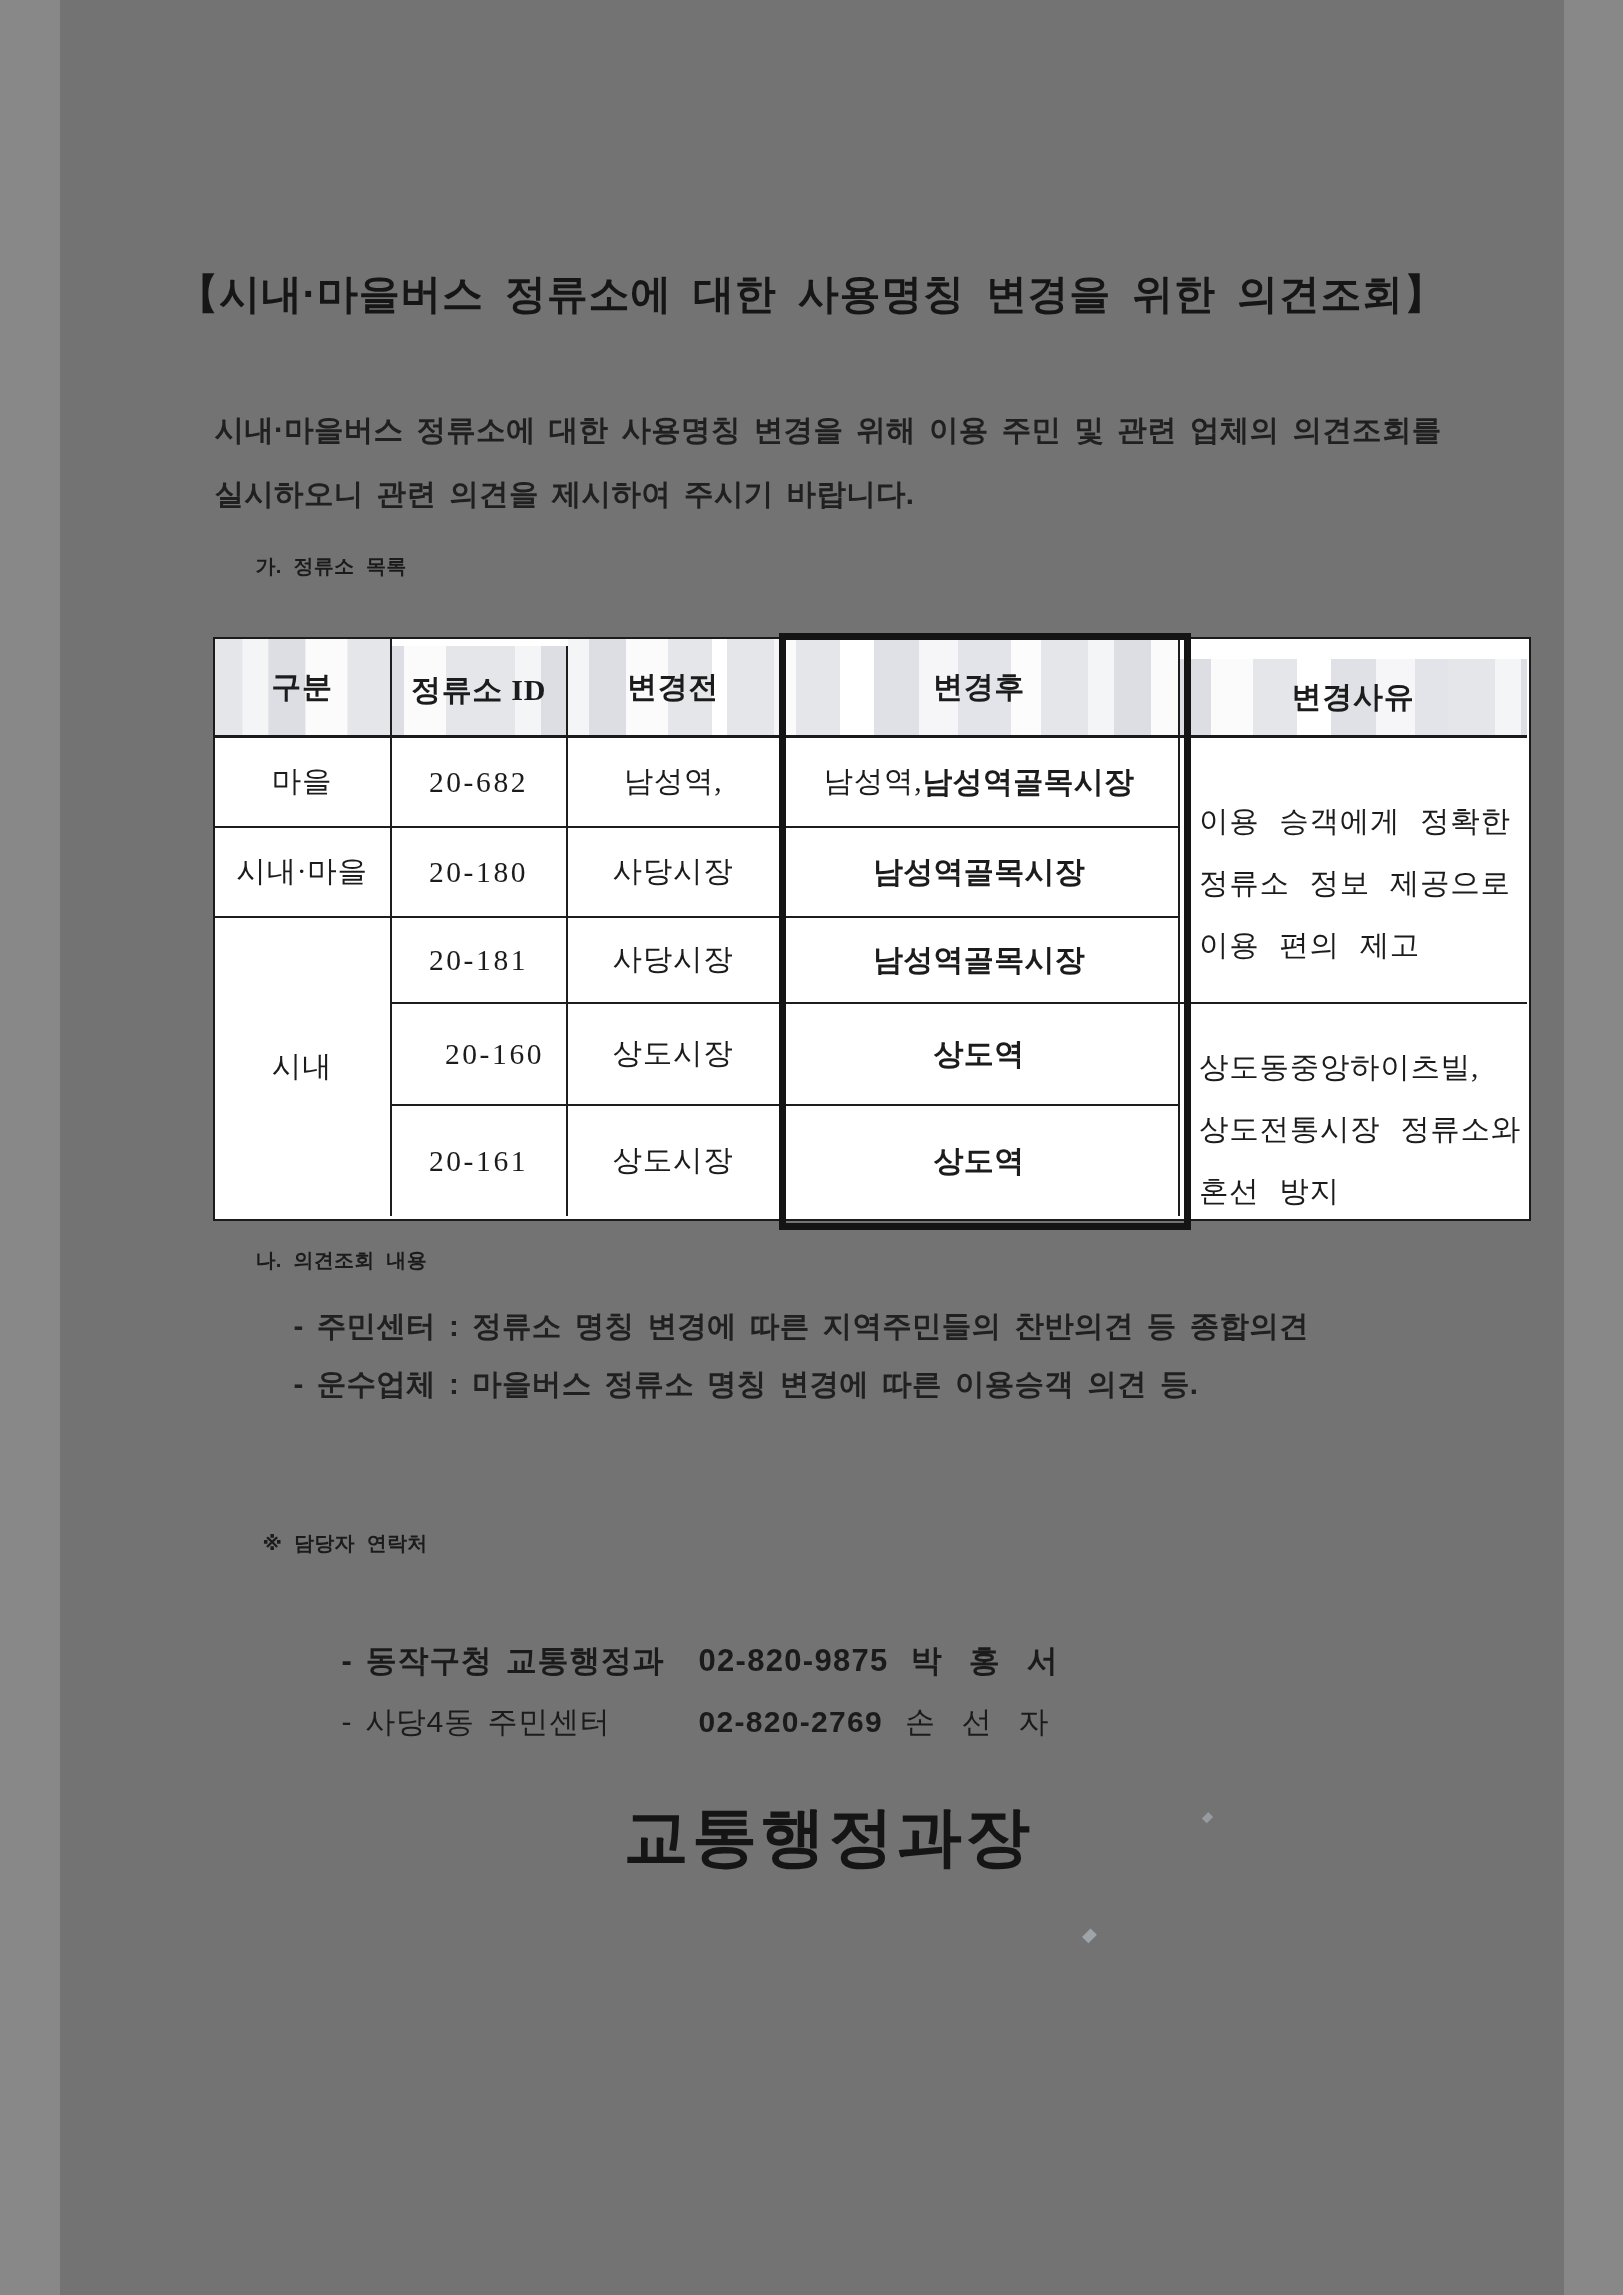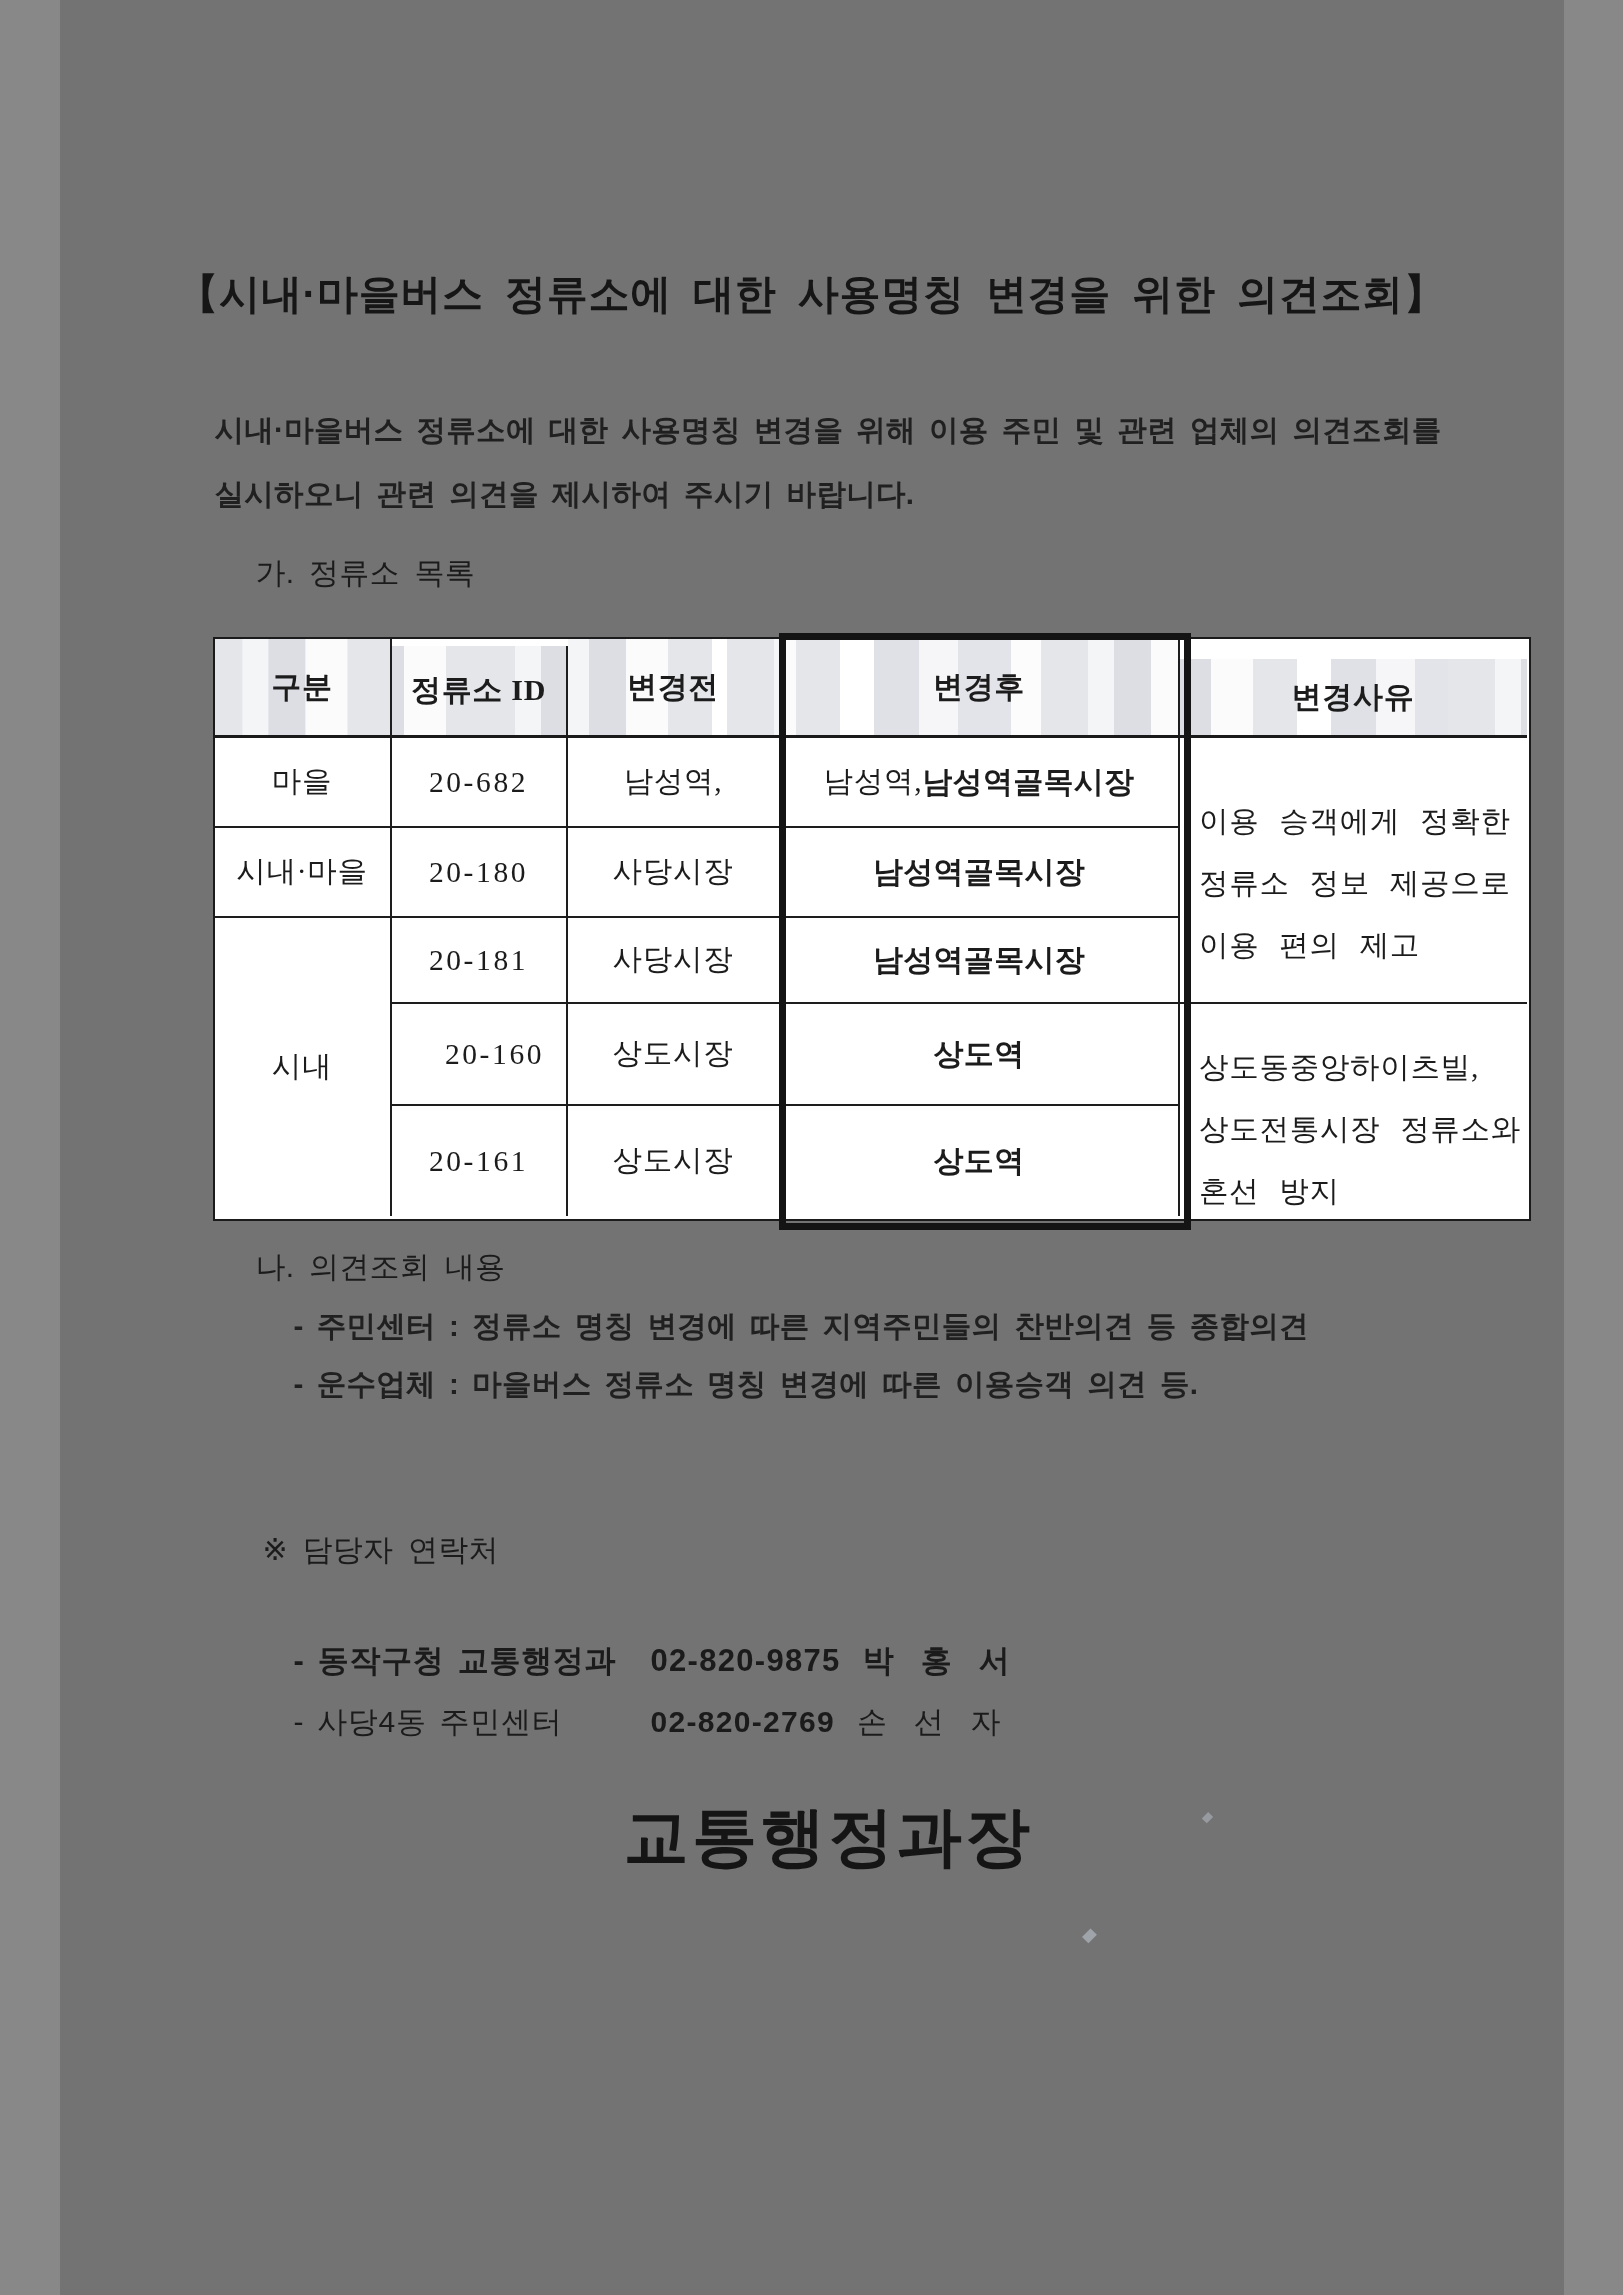--- a/index.html
+++ b/index.html
@@ -22,21 +22,21 @@
   }
   
   .intro {
     position:absolute; left:155px; top:398px; width:1329px;
     font-size:29.5px; font-weight:700; color:#202020;
   }
   .intro .line { line-height:64px; word-spacing:4.6px; letter-spacing:0.3px; }
   
   .sec-heading {
     position:absolute;
-    font-size:30px; font-weight:400; color:#1b1b1b;
+    font-size:20px; font-weight:700; color:#1b1b1b;
     word-spacing:5.9px; letter-spacing:0.3px;
   }
   .h-ga { left:196px; top:553px; }
   .h-na { left:196px; top:1247px; }
   .h-contact { left:203px; top:1530px; }
   
   .stop-table {
     position:absolute; left:153px; top:637px;
     width:1318px; height:584px;
     box-sizing:border-box;
@@ -96,21 +96,21 @@
   .b1 { top:1307px; }
   .b2 { top:1365px; }
   
   .contact-row {
     position:absolute; left:234px;
     display:flex; align-items:baseline;
     font-size:31px; color:#1b1b1b;
   }
   .c1 { top:1640px; font-weight:700; }
   .c2 { top:1702px; font-weight:400; font-size:30px; }
-  .contact-row .clabel { width:357px; letter-spacing:0.7px; word-spacing:3.9px; }
+  .contact-row .clabel { width:357px; letter-spacing:0.7px; word-spacing:3.9px;margin-left:48px; }
   .contact-row .cphone { letter-spacing:1.3px; font-weight:700; }
   .contact-row .cname  { margin-left:22px; letter-spacing:9.2px; font-weight:700; }
   .c2 .cphone { font-weight:700; }
   .c2 .cname { font-weight:400; }
   
   .signature {
     position:absolute; left:0; top:1793px; width:100%;
     text-align:center;
     font-size:65px; font-weight:700; color:#151515;
     letter-spacing:3.3px;

